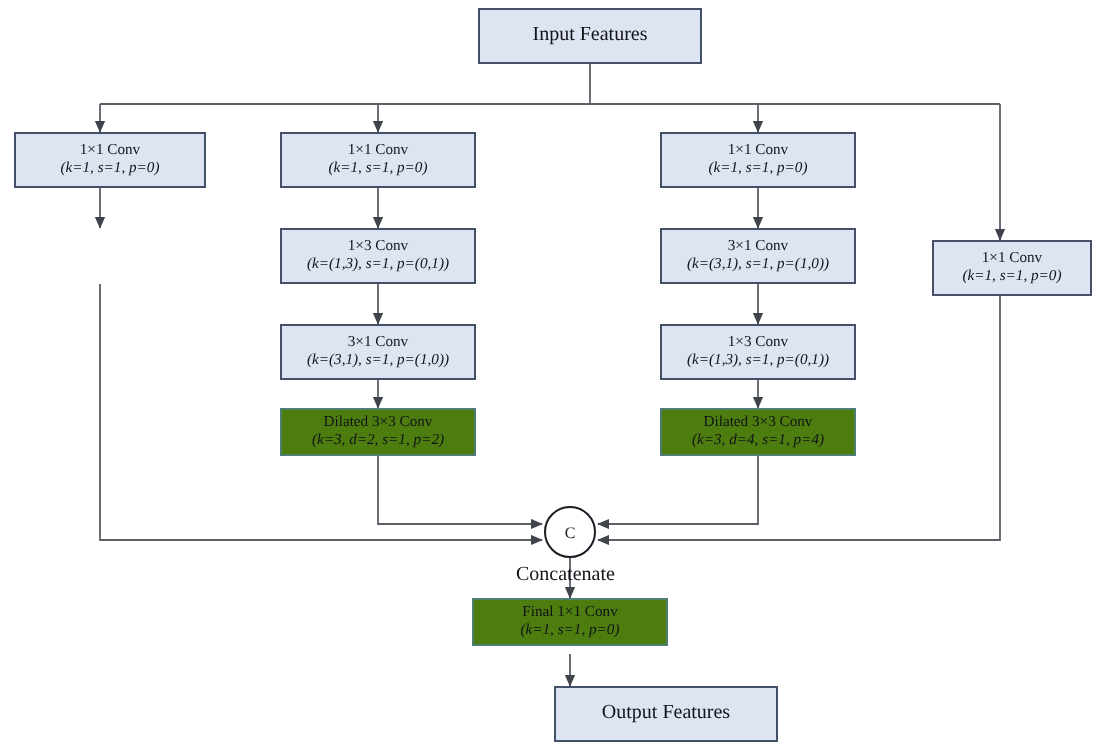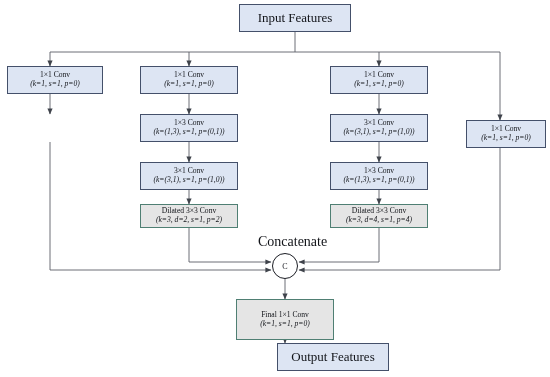--- a/index.html
+++ b/index.html
@@ -20,40 +20,41 @@
     display:flex;
     flex-direction:column;
     align-items:center;
     justify-content:center;
     text-align:center;
     line-height:1.18;
     color:#111318;
   }
   .node .l1{font-size:7.6px;white-space:nowrap;}
   .node .l2{font-size:7.6px;white-space:nowrap;font-style:italic;}
-  .node.single .l1{font-size:13px;}
+  .node.single .l1{font-size:10px;}
 
   .blue{background:#dde5f3;border-color:#44506a;}
-  .green{background:#e5e5e5;border-color:#4f7f73;}
+  .green{background:#4d7c0f;border-color:#4f7f73;}
 
   .concat-circle{
     position:absolute;
     box-sizing:border-box;
     width:26px;height:26px;
     border-radius:50%;
     border:1.1px solid #1b1d24;
     background:#ffffff;
     display:flex;align-items:center;justify-content:center;
     font-size:8px;color:#1b1d24;
   }
   .concat-label{
     position:absolute;
-    font-size:14px;
+    font-size:10px;
     color:#111318;
     white-space:nowrap;
+    margin-top:48px;
   }
 </style>
 </head>
 <body>
 
 <div id="canvas">
 
   <svg id="wires" viewBox="0 0 550 377" xmlns="http://www.w3.org/2000/svg">
     <defs>
       <marker id="ah" markerWidth="7" markerHeight="7" refX="5.6" refY="2.6" orient="auto" markerUnits="userSpaceOnUse">
@@ -140,21 +141,21 @@
   <div class="node blue" style="left:466px;top:120px;width:80px;height:28px;">
     <span class="l1">1×1 Conv</span>
     <span class="l2">(k=1, s=1, p=0)</span>
   </div>
 
   <div class="concat-label" style="left:258px;top:234px;">Concatenate</div>
   <div class="concat-circle" style="left:272px;top:253px;">
     <span>C</span>
   </div>
 
-  <div class="node green" style="left:236px;top:299px;width:98px;height:41px;">
+  <div class="node green" style="left:236px;top:299px;width:98px;height:24px;">
     <span class="l1">Final 1×1 Conv</span>
     <span class="l2">(k=1, s=1, p=0)</span>
   </div>
 
   <div class="node blue single" style="left:229px;top:343px;width:112px;height:28px;margin-left:48px;">
     <span class="l1">Output Features</span>
   </div>
 
 </div>
 

